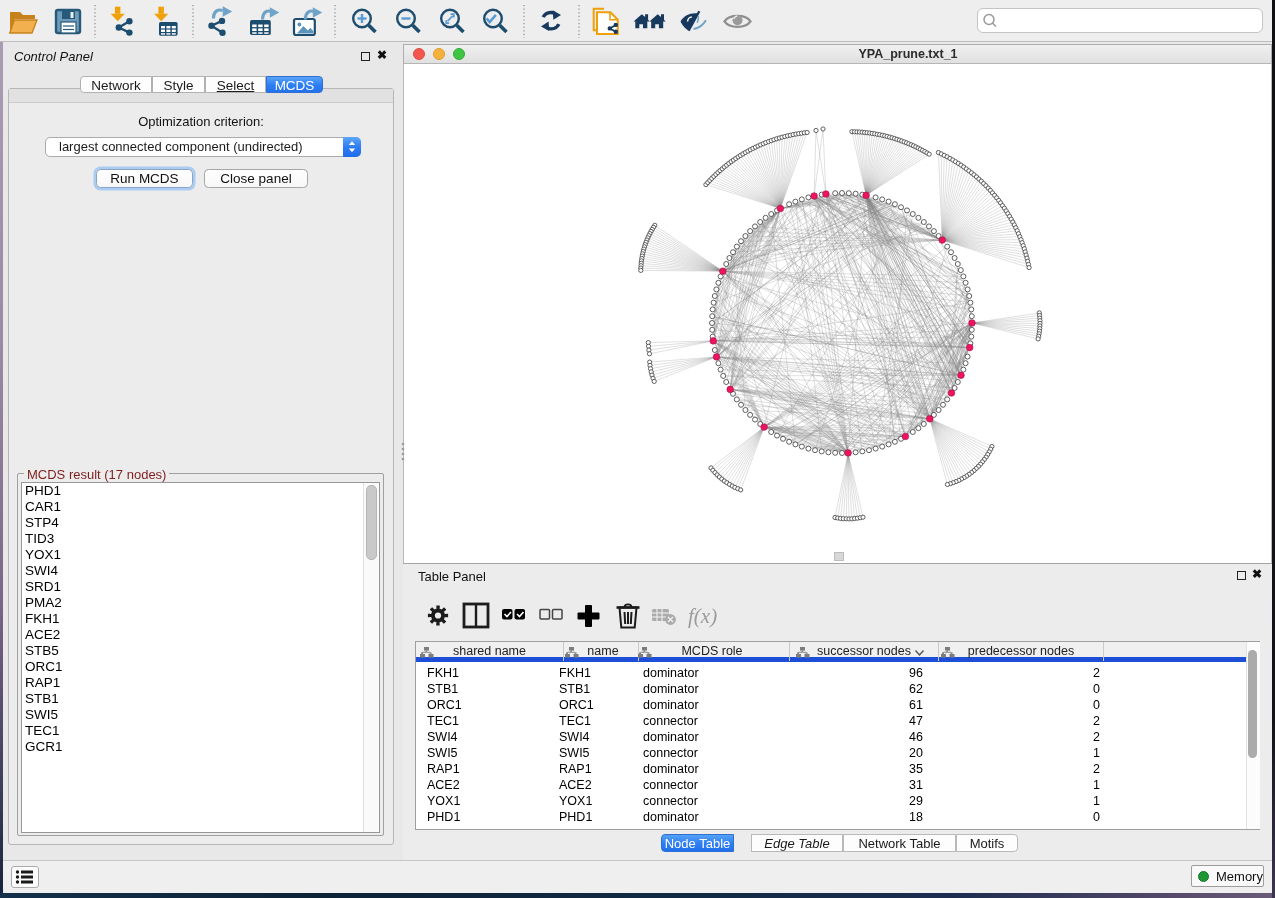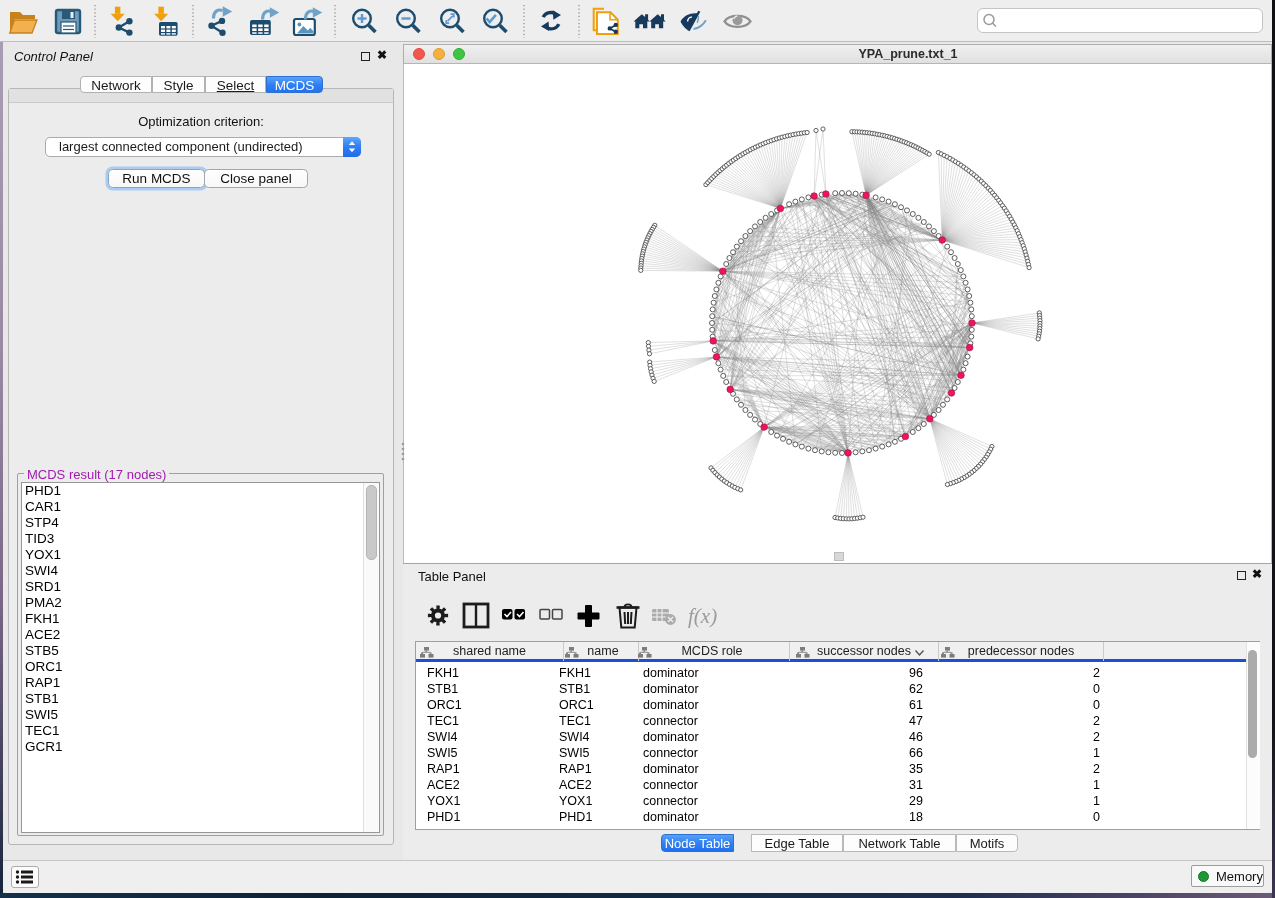--- a/index.html
+++ b/index.html
@@ -20,45 +20,45 @@
   #cp-float { left:361px; top:52px; width:9px; height:9px; border:1.5px solid #222; }
   #cp-close { left:377px; top:48px; font-size:12px; font-weight:bold; color:#111; }
   #cp-panel { left:8px; top:88px; width:386px; height:757px; border:1px solid #b6b6b6; border-radius:3px; background:#ececec; }
   #cp-band { left:9px; top:89px; width:384px; height:14px; background:#e1e1e1; border-bottom:1px solid #cbcbcb; }
   .tab { position:absolute; top:75.5px; height:17.5px; background:#fdfdfd; border:0.5px solid #b2b2b2; font-size:13.5px; color:#1a1a1a; text-align:center; line-height:17px; }
   #tab-mcds { background:linear-gradient(180deg,#57a3f7 0%,#2e7ef2 55%,#2372ee 100%); color:#fff; border-color:#2e6fd0; border-radius:0 4px 4px 0; }
   #opt-label { left:8px; top:114px; width:386px; text-align:center; font-size:13px; color:#111; }
   #combo { left:45px; top:137px; width:316px; height:19.5px; background:#fff; border:1px solid #ababab; border-radius:5px; font-size:13px; color:#1b1b1b; line-height:18px; padding-left:13px; }
   #combo-btn { left:343px; top:137px; width:18px; height:19.5px; border-radius:0 5px 5px 0; background:linear-gradient(180deg,#5da7fa 0%,#2e7ef5 50%,#1f6ceb 100%); }
   .btn { position:absolute; top:169px; height:18.5px; background:linear-gradient(180deg,#ffffff 0%,#f7f7f7 100%); border:1px solid #a6a6a6; border-radius:4.5px; font-size:13.5px; color:#111; text-align:center; line-height:17px; }
-  #btn-run { left:108px; width:97px; border-color:#87a5c6; box-shadow:0 0 0 2.5px #accbf1; }
+  #btn-run { left:96px; width:97px; border-color:#87a5c6; box-shadow:0 0 0 2.5px #accbf1; }
   #btn-close { left:204px; width:104px; }
   #groupbox { left:17px; top:473px; width:367px; height:363px; border:1px solid #a0a0a0; border-radius:2px; }
-  #gb-label { left:24px; top:467px; font-size:13px; color:#a21caf; background:#ececec; padding:0 3px; }
+  #gb-label { left:24px; top:467px; font-size:13px; color:#7f1d1d; background:#ececec; padding:0 3px; }
   #mcds-list { left:21px; top:482px; width:359px; height:351px; background:#fff; border:1px solid #979797; font-size:13.5px; color:#000; }
   #mcds-list div { padding-left:3px; height:16px; line-height:16px; }
   #list-sb { left:363px; top:483px; width:16px; height:349px; background:#fafafa; border-left:1px solid #e0e0e0; }
   #list-thumb { left:365.5px; top:485px; width:11px; height:75px; background:#c9c9c9; border:1px solid #b5b5b5; border-radius:5px; }
   
   #statusbar { left:3px; top:859.5px; width:1269px; height:33.5px; background:#efefef; border-top:1px solid #c6c6c6; border-radius:0 0 5px 5px; }
   #sb-btn { left:11px; top:866px; width:28px; height:21.5px; background:#fcfcfc; border:1px solid #ababab; border-radius:3px; }
   #mem-btn { left:1191px; top:865px; width:73px; height:22px; background:#f9f9f9; border:1px solid #9c9c9c; border-radius:2px; font-size:13px; color:#111; }
   
   #net-title { left:403px; top:44px; width:869px; height:19.5px; background:linear-gradient(180deg,#f0f0f0,#e0e0e0); border:1px solid #adadad; border-bottom:1px solid #b5b5b5; }
   #net-name { width:100%; margin-left:70.5px; text-align:center; font-size:12.5px; font-weight:bold; color:#2b2b2b; line-height:19px; }
   .tl { position:absolute; top:47.5px; width:12px; height:12px; border-radius:50%; }
   #net-area { left:403px; top:63.5px; width:869px; height:499.5px; background:#fff; border-left:1px solid #b9b9b9; border-right:1px solid #b9b9b9; }
   #split-handle { left:834px; top:552px; width:10px; height:9px; background:#d8d8d8; border:1px solid #bdbdbd; }
   
   #tbl-region { left:403px; top:563px; width:869px; height:296.5px; background:#ececec; border-top:1px solid #a5a5a5; }
   #tp-title { left:418px; top:569px; font-size:13px; color:#111; }
   #tp-float { left:1237px; top:571px; width:9px; height:9px; border:1.5px solid #222; }
   #tp-close { left:1252px; top:567px; font-size:12px; font-weight:bold; color:#111; }
   #tbl { left:415px; top:641px; width:845px; height:189px; background:#fff; border:1px solid #9f9f9f; }
-  #tbl-head { position:absolute; left:0; top:0; width:843px; height:20px; background:#f0f0f0; border-bottom:3px solid #1d4ed8; font-size:12.5px; color:#222; }
+  #tbl-head { position:absolute; left:0; top:0; width:843px; height:20px; background:#f0f0f0; border-bottom:5px solid #1d4ed8; font-size:12.5px; color:#222; }
   .th { position:absolute; top:0; height:19px; line-height:19px; text-align:center; border-right:1px solid #cacaca; }
   .row { position:absolute; left:0; width:843px; height:16px; font-size:12.5px; color:#000; line-height:16px; }
   .c1 { position:absolute; left:11px; } .c2 { position:absolute; left:143px; } .c3 { position:absolute; left:227px; }
   .c4 { position:absolute; width:507px; text-align:right; left:0; } .c5 { position:absolute; width:684px; text-align:right; left:0; }
   #tbl-sb { left:1245.5px; top:642px; width:14px; height:187px; background:#fcfcfc; border-left:1px solid #e2e2e2; }
   #tbl-thumb { left:1248px; top:650px; width:9px; height:108px; background:#ababab; border-radius:4.5px; }
   .btab { position:absolute; top:833.5px; height:18.5px; background:#fdfdfd; border:0.5px solid #b9b9b9; font-size:13px; color:#1a1a1a; text-align:center; line-height:18px; }
   #btab-node { background:linear-gradient(180deg,#55a2f7 0%,#2e7ef2 55%,#2070ee 100%); color:#fff; border-color:#2e6fd0; border-radius:4px 0 0 4px; }
 </style>
 </head>
@@ -1358,21 +1358,21 @@
       <span class="c1">SWI4</span>
       <span class="c2">SWI4</span>
       <span class="c3">dominator</span>
       <span class="c4">46</span>
       <span class="c5">2</span>
     </div>
  <div class="row" style="top:103px;">
       <span class="c1">SWI5</span>
       <span class="c2">SWI5</span>
       <span class="c3">connector</span>
-      <span class="c4">66</span>
+      <span class="c4">20</span>
       <span class="c5">1</span>
     </div>
  <div class="row" style="top:119px;">
       <span class="c1">RAP1</span>
       <span class="c2">RAP1</span>
       <span class="c3">dominator</span>
       <span class="c4">35</span>
       <span class="c5">2</span>
     </div>
  <div class="row" style="top:135px;">
@@ -1446,15 +1446,15 @@
         <path d="M23,87.6 v1.7 h-3.5 v1.7 h-0.9 v-1.7 h0 M23.4,87.6 v1.7 h3.7 v1.7 h0.9 v-1.7" stroke="#7d7d7d" stroke-width="0.9" fill="none"></path>
       </g>
   <use href="#hic" x="145"></use>
       <use href="#hic" x="218"></use>
       <use href="#hic" x="376"></use>
       <use href="#hic" x="521"></use>
  </g>
  <path d="M512.5,87.5 l4,4.5 4,-4.5" fill="none" stroke="#555" stroke-width="1.4"></path>
 </svg>
 <div class="abs btab" id="btab-node" style="left:661px;width:73px;">Node Table</div>
-<div class="abs btab" style="left:751px;width:92px;">Edge Table</div>
+<div class="abs btab" style="left:751px;width:92px;font-style:italic;">Edge Table</div>
 <div class="abs btab" style="left:843px;width:113px;">Network Table</div>
 <div class="abs btab" style="left:956px;width:62px;border-radius:0 4px 4px 0;">Motifs</div>
 
 </body></html>

